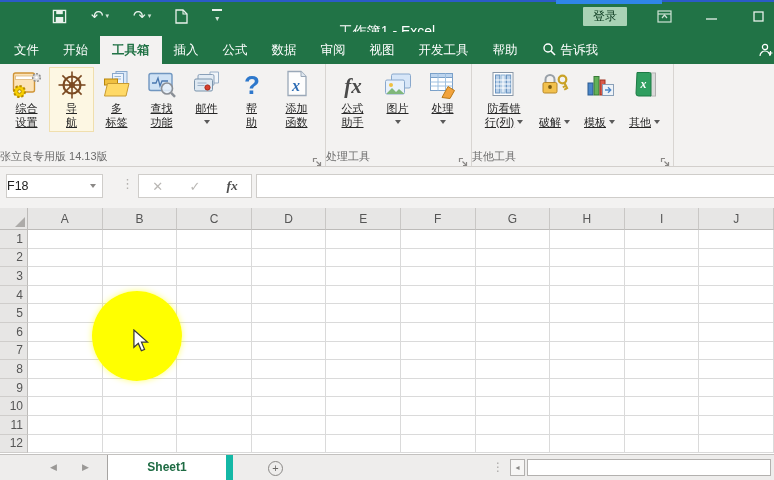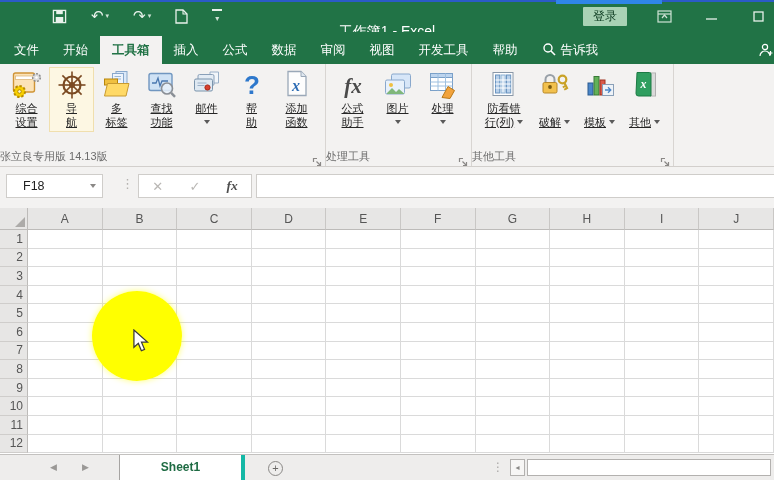--- a/index.html
+++ b/index.html
@@ -35,21 +35,21 @@
   .launcher{position:absolute;bottom:3px;right:3px;width:10px;height:10px;}
   .rbtn{display:flex;flex-direction:column;align-items:center;width:41px;padding:2px 1px;border:1px solid transparent;box-sizing:content-box;}
   .rbtn.wide{width:52px;}
   .rbtn.hl{background:#fdf7e3;border:1px solid #f0dfae;}
   .rbtn .ricon{width:30px;height:30px;margin-bottom:2px;}
   .rbtn .rline{font-size:11px;line-height:13.5px;color:#262626;height:13.5px;white-space:nowrap;display:flex;align-items:center;gap:3px;text-decoration:underline;}
   .dd-tri{display:inline-block;width:0;height:0;border-left:3.5px solid transparent;border-right:3.5px solid transparent;border-top:4px solid #5a5a5a;}
   
   .fbar{position:absolute;top:167px;left:0;width:774px;height:41px;background:#f3f2f1;}
   .namebox{position:absolute;left:6px;top:7px;width:97px;height:24px;background:#fff;border:1px solid #cfcdca;box-sizing:border-box;display:flex;align-items:center;}
-  .namebox .nb-text{flex:1;font-size:12.5px;color:#222;padding-left:16px;}
+  .namebox .nb-text{flex:1;font-size:12.5px;color:#222;padding-left:0;}
   .nb-dd{width:18px;display:flex;align-items:center;justify-content:center;}
   .vdots{position:absolute;top:9px;font-size:13px;color:#b5b3b0;letter-spacing:0;}
   .fxbox{position:absolute;left:138px;top:7px;width:114px;height:24px;background:#fff;border:1px solid #cfcdca;box-sizing:border-box;display:flex;align-items:center;justify-content:space-around;}
   .fx-cancel,.fx-enter{color:#b9b7b4;font-size:13px;font-weight:bold;}
   .fx-insert{color:#4f4f4f;font-size:13.5px;font-style:italic;font-weight:bold;font-family:"Liberation Serif","DejaVu Serif",serif;}
   .finput{position:absolute;left:256px;top:7px;right:0;height:24px;background:#fff;border:1px solid #cfcdca;border-right:none;box-sizing:border-box;font-size:12px;padding:0 6px;color:#222;display:flex;align-items:center;}
   
   .grid{position:absolute;top:208px;left:0;width:774px;background:#fff;}
   .g-head{display:flex;height:22px;}
   .g-corner{width:28px;background:#e7e6e5;border-right:1px solid #bdbbb9;border-bottom:1px solid #bdbbb9;box-sizing:border-box;position:relative;}
@@ -61,21 +61,21 @@
     display:flex;align-items:center;justify-content:flex-end;padding-right:4px;font-size:12px;color:#565656;}
   .g-cell{flex:1;border-right:1px solid #dadada;border-bottom:1px solid #dadada;box-sizing:border-box;background:#fff;}
   
   .hl-circle{position:absolute;left:92px;top:291px;width:90px;height:90px;border-radius:50%;z-index:40;pointer-events:none;
     background:radial-gradient(circle, #ffff00 0%, #ffff00 70%, rgba(255,255,40,.75) 86%, rgba(255,255,80,0) 100%);
     box-shadow:0 0 6px rgba(255,255,0,.55);}
   .cursor{position:absolute;left:133px;top:329px;z-index:41;pointer-events:none;}
   
   .sheetbar{position:absolute;top:454px;left:0;width:774px;height:26px;background:#eeedec;border-top:1px solid #c3c1bf;box-sizing:border-box;}
   .nav-arrow{position:absolute;top:7px;font-size:9px;color:#9a9896;}
-  .sheet-tab{position:absolute;left:119px;top:0;width:126px;height:26px;background:#fff;border-left:1px solid #a6a4a2;border-right:4px solid #14b8a6;box-sizing:border-box;
+  .sheet-tab{position:absolute;left:107px;top:0;width:126px;height:26px;background:#fff;border-left:1px solid #a6a4a2;border-right:7px solid #14b8a6;box-sizing:border-box;
     display:flex;justify-content:center;padding-top:5px;font-size:12px;font-weight:bold;color:#1e6b43;}
   .addsheet{position:absolute;left:268px;top:6px;width:15px;height:15px;border:1px solid #8a8886;border-radius:50%;box-sizing:border-box;
     display:flex;align-items:center;justify-content:center;font-size:11px;color:#6a6866;line-height:11px;}
   .sb-dots{position:absolute;left:492px;top:5px;font-size:12px;color:#aBA9a7;}
   .sb-leftbtn{position:absolute;left:510px;top:4px;width:15px;height:17px;background:#f7f6f5;border:1px solid #b3b1af;box-sizing:border-box;
     display:flex;align-items:center;justify-content:center;font-size:8px;color:#8a8886;}
   .sb-scroll{position:absolute;left:527px;top:4px;right:3px;height:17px;background:#fff;border:1px solid #b3b1af;box-sizing:border-box;}
 </style>
 </head>
 <body>

